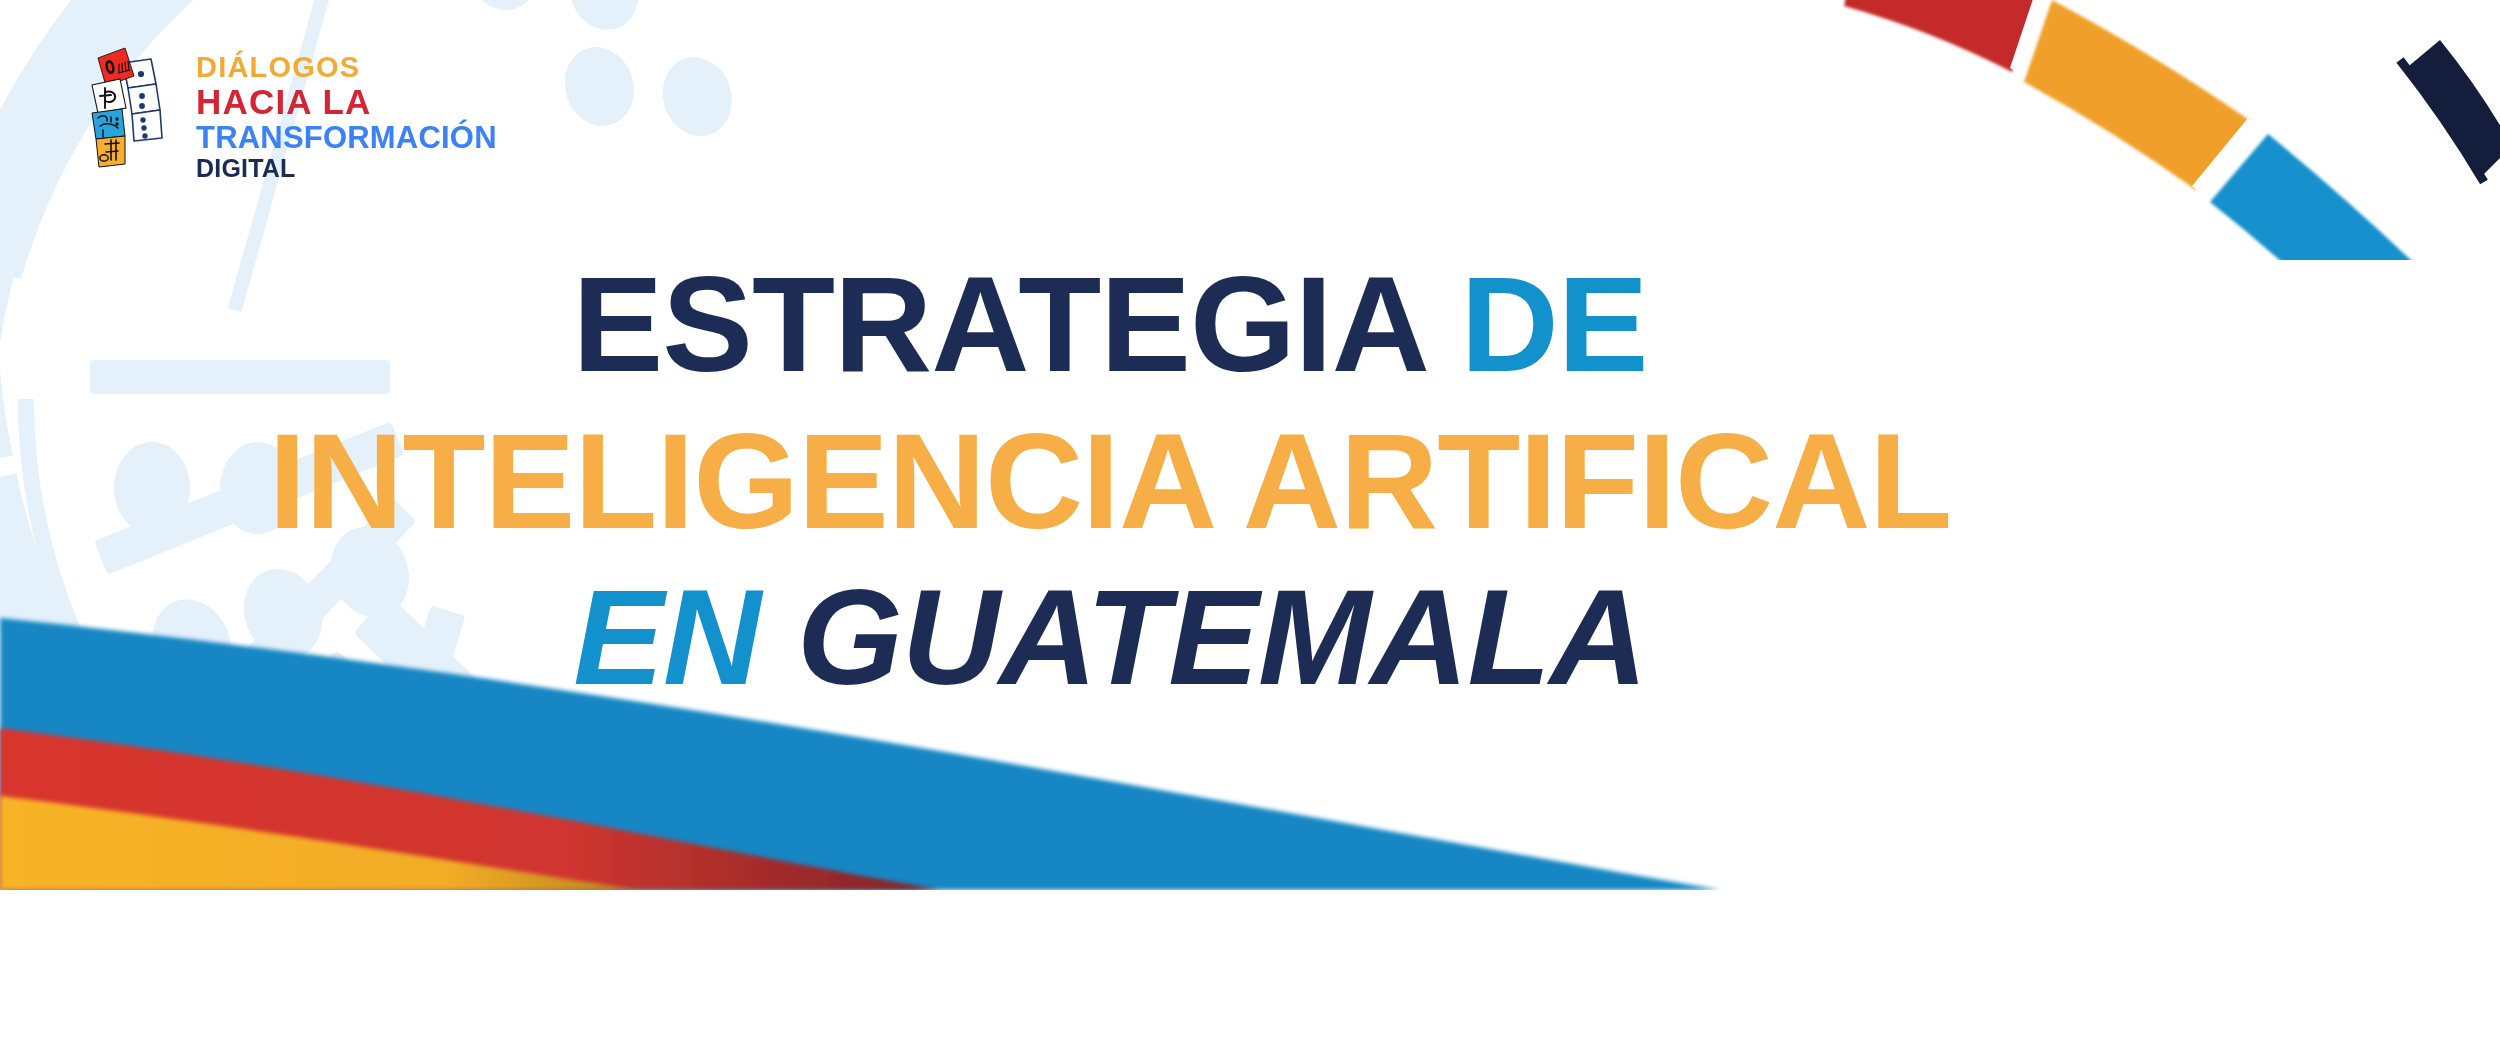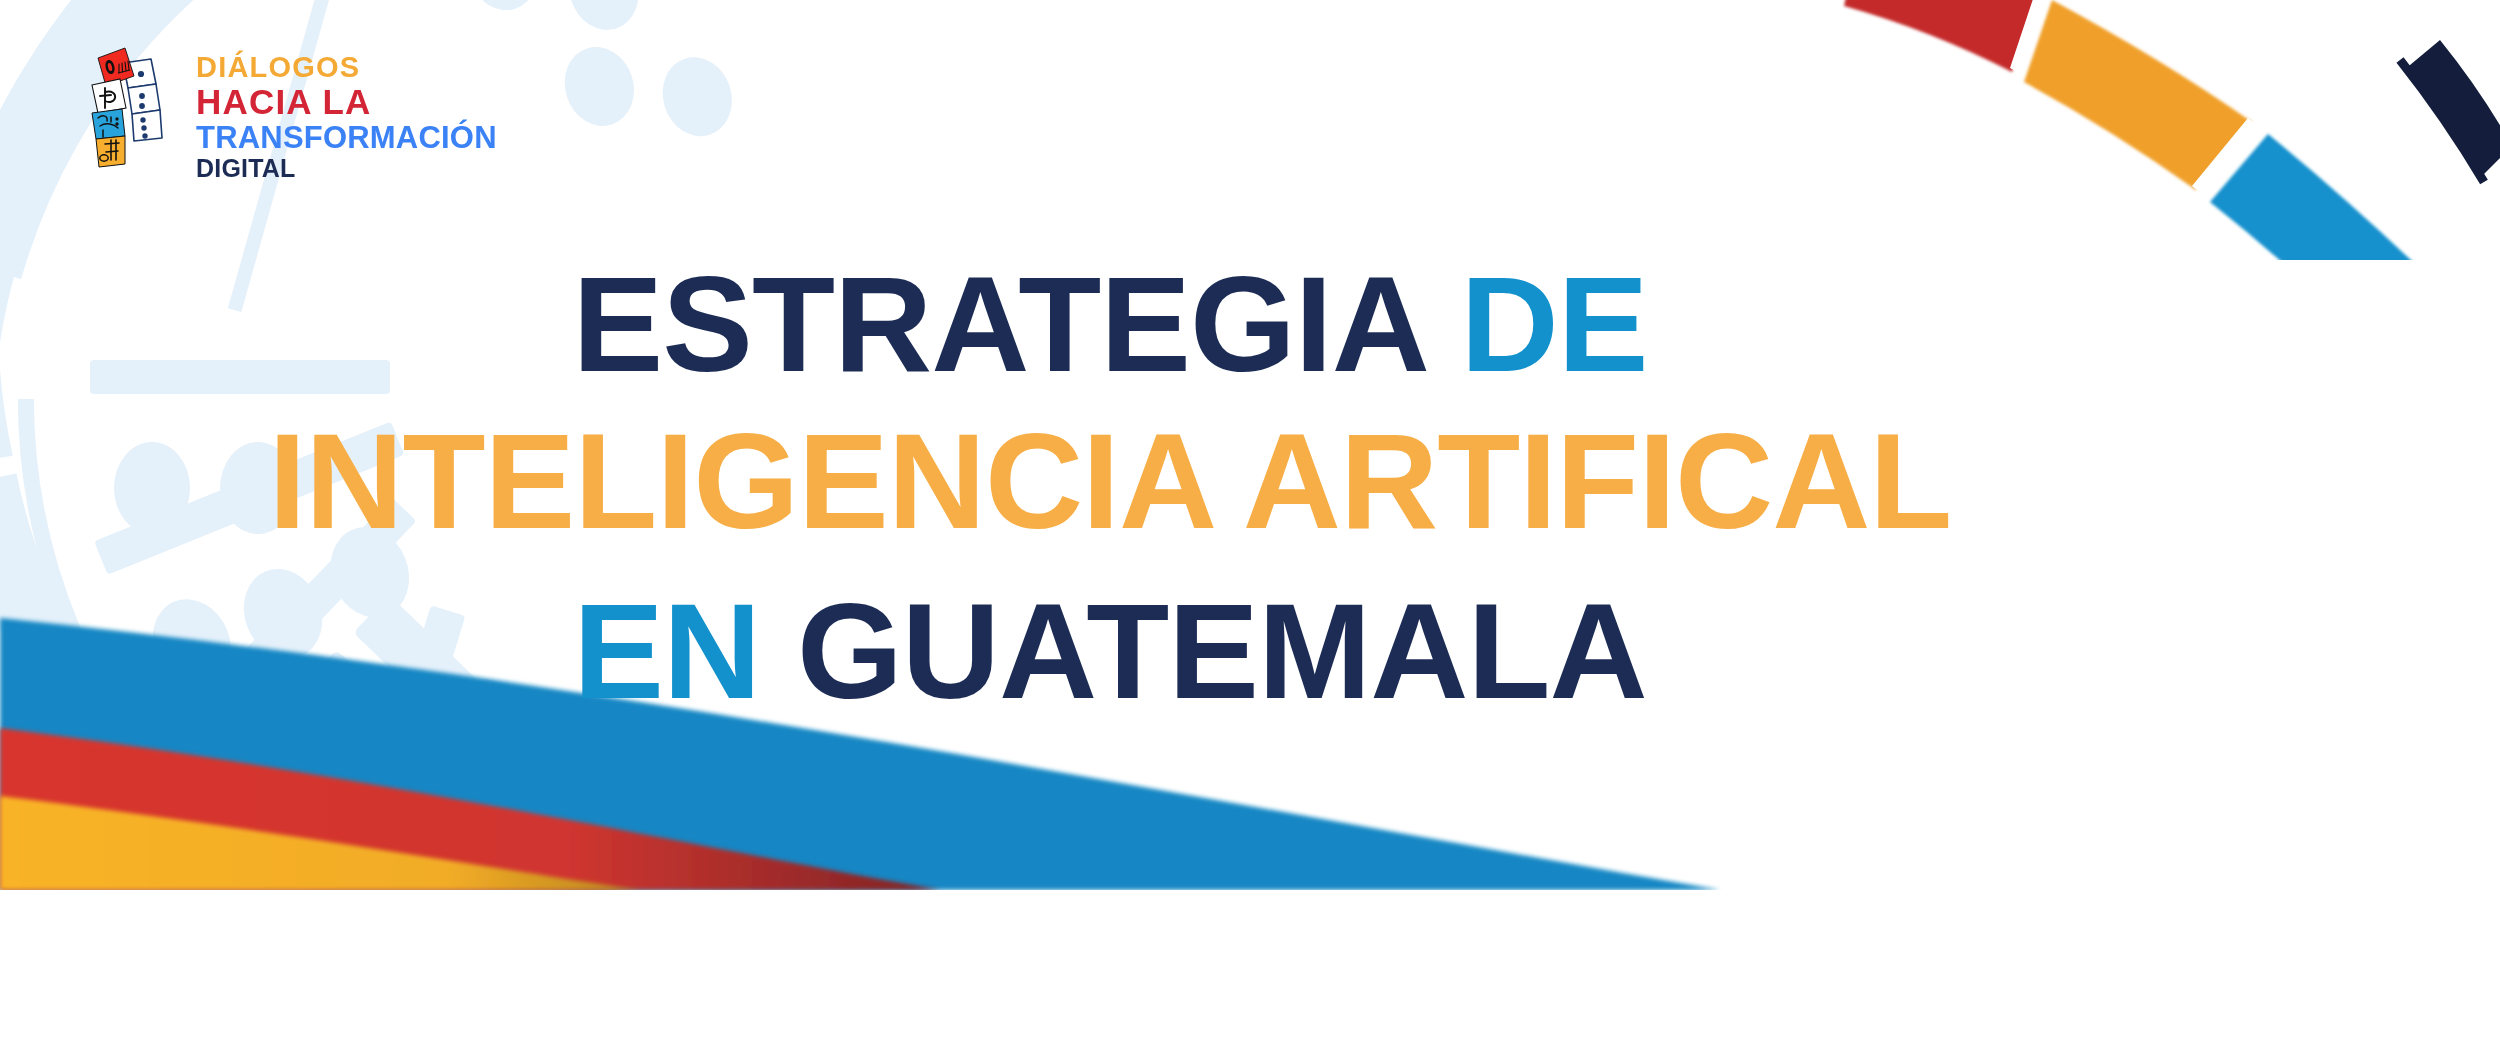--- a/index.html
+++ b/index.html
@@ -78,21 +78,21 @@
     pointer-events:none;
   }
   .hl-line {
     display:block;
     font-weight:bold;
     font-size:136px;
     letter-spacing:-1px;
     white-space:nowrap;
   }
   .hl-line.l2 { margin-top:18px; }
-  .hl-line.l3 { margin-top:32px; }
+  .hl-line.l3 { margin-top:18px;font-style:italic; }
   .navy  { color:#1C2C55; }
   .cyan  { color:#1291CD; }
   .amber { color:#F7AE46; }
 </style>
 </head>
 <body>
 
 <div id="banner">
 
   <svg id="watermark" viewBox="0 0 1500 1500" xmlns="http://www.w3.org/2000/svg" aria-hidden="true">

